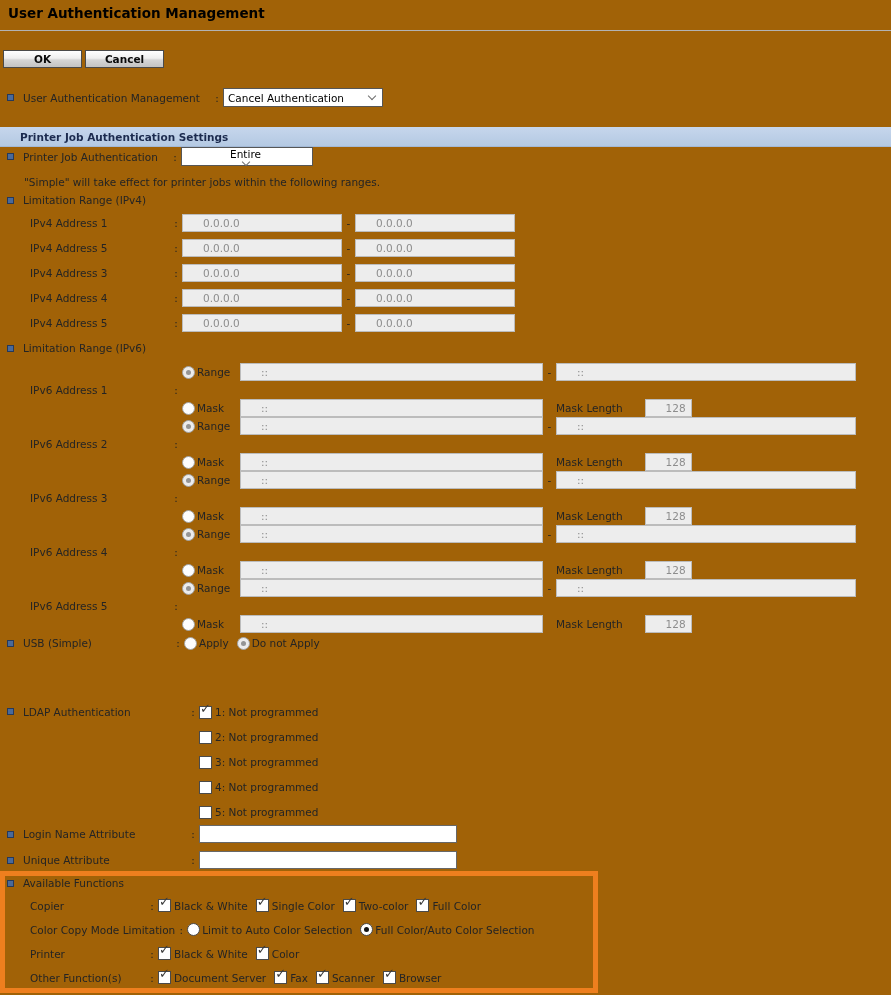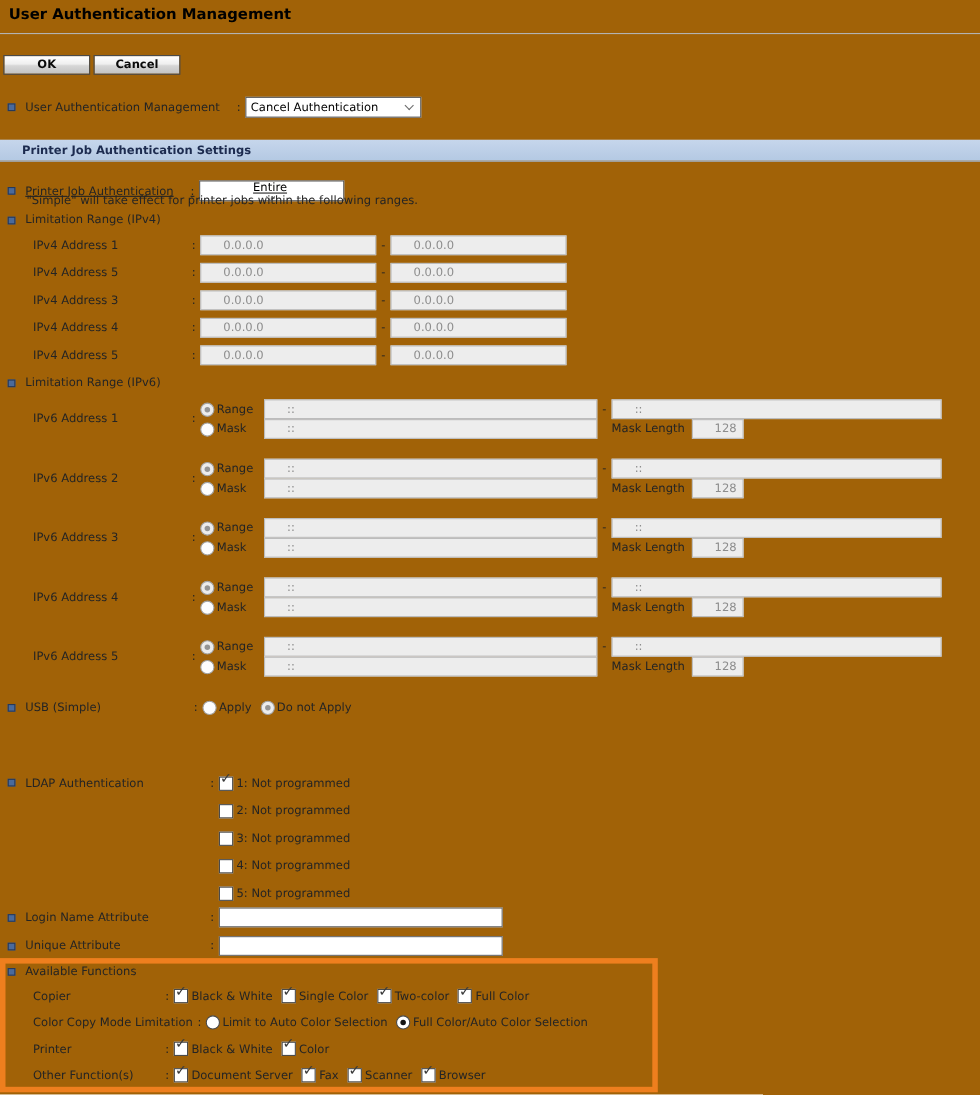--- a/index.html
+++ b/index.html
@@ -52,24 +52,24 @@
 
   .radio { width:13px; height:13px; border-radius:50%; border:1px solid #4a4a4a; background:#fff;
            flex:none; position:relative; margin-right:2px; }
   .radio.dis { border-color:#a2a2a2; background:#fdfdfd; }
   .radio.dis.sel-gray { background:#ececec; }
   .radio.sel-gray::after { content:""; position:absolute; left:3px; top:3px; width:5px; height:5px;
                            border-radius:50%; background:#949494; }
   .radio.sel-dark::after { content:""; position:absolute; left:3px; top:3px; width:5px; height:5px;
                            border-radius:50%; background:#141414; }
 
-  .v6ctrl { display:flex; flex-direction:column; gap:0; }
+  .v6ctrl { display:flex; flex-direction:column; gap:18px; }
   .v6line { display:flex; align-items:center; white-space:nowrap; }
   .radio-wrap { display:flex; align-items:center; width:58px; flex:none; }
-  .mllbl { margin-left:13px; margin-right:6px; color:#242424; }
+  .mllbl { margin-left:13px; margin-right:22px; color:#242424; }
 
   .opt { display:flex; align-items:center; margin-right:8px; }
   .ldap-list .opt { margin:0 0 11px 0; height:14px; }
 
   .highlight { position:absolute; left:0; top:871px; width:598px; height:122px;
                border:5px solid #EE7F1E; background:transparent; }
 </style>
 </head>
 <body>
 
@@ -88,21 +88,21 @@
     <span class="lbl w-main">User Authentication Management</span>
     <span class="colon">:</span>
     <div class="select" style="width:160px;">
       <span>Cancel Authentication</span>
       <span class="chev"></span>
     </div>
   </div>
 
   <div class="sechdr" style="top:127px;">Printer Job Authentication Settings</div>
 
-  <div class="row ind24" style="top:164px; height:19px;text-decoration:underline;">
+  <div class="row ind24" style="top:147px; height:19px;">
     <span class="bullet"></span>
     <span class="lbl w-pja">Printer Job Authentication</span>
     <span class="colon">:</span>
     <div class="select" style="width:132px;flex-direction:column;">
       <span>Entire</span>
       <span class="chev"></span>
     </div>
   </div>
 
   <div class="abs" style="left:24px; top:176px;">"Simple" will take effect for printer jobs within the following ranges.</div>

